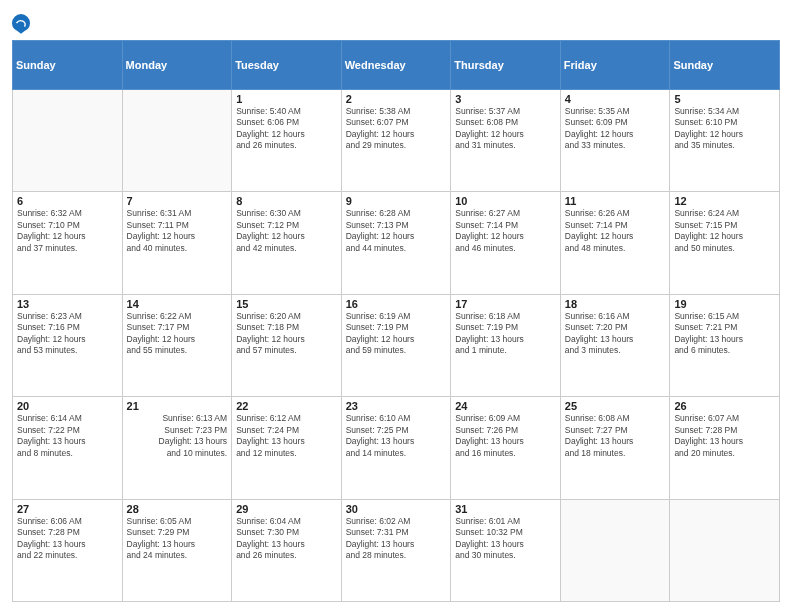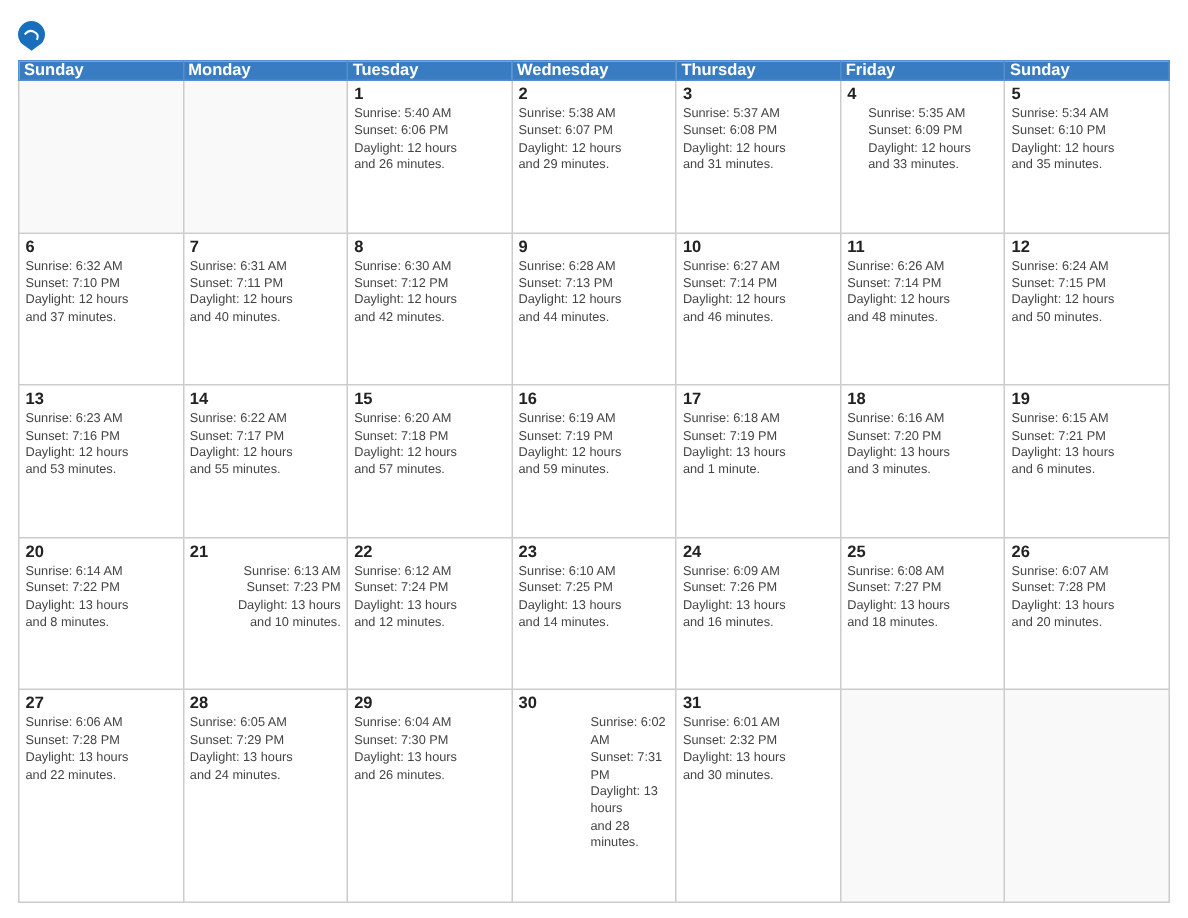--- a/index.html
+++ b/index.html
@@ -60,21 +60,21 @@
       border: 1px solid #ccc;
       border-collapse: collapse;
       width: 100%;
       table-layout: fixed;
     }
     .calendar th {
       background: #3a7cc1;
       color: #fff;
       font-size: 11px;
       font-weight: bold;
-      padding: 0 3px;
+      padding: 18px 3px;
       text-align: left;
       border: 1px solid #5590cc;
     }
     .calendar td {
       border: 1px solid #ccc;
       vertical-align: top;
       padding: 3px 4px;
       font-size: 9px;
       color: #333;
       height: 80px;
@@ -155,21 +155,21 @@
           </td>
           <td>
             <span class="day-num">3</span>
             <div class="day-info" style="white-space: pre-line;">Sunrise: 5:37 AM
 Sunset: 6:08 PM
 Daylight: 12 hours
 and 31 minutes.</div>
           </td>
           <td>
             <span class="day-num">4</span>
-            <div class="day-info" style="white-space: pre-line; margin-left: 14px;">Sunrise: 5:35 AM
+            <div class="day-info" style="white-space: pre-line;">Sunrise: 5:35 AM
 Sunset: 6:09 PM
 Daylight: 12 hours
 and 33 minutes.</div>
           </td>
           <td>
             <span class="day-num">5</span>
             <div class="day-info" style="white-space: pre-line;">Sunrise: 5:34 AM
 Sunset: 6:10 PM
 Daylight: 12 hours
 and 35 minutes.</div>
@@ -345,29 +345,29 @@
           </td>
           <td>
             <span class="day-num">29</span>
             <div class="day-info" style="white-space: pre-line;">Sunrise: 6:04 AM
 Sunset: 7:30 PM
 Daylight: 13 hours
 and 26 minutes.</div>
           </td>
           <td>
             <span class="day-num">30</span>
-            <div class="day-info" style="white-space: pre-line; margin-left: 48px;">Sunrise: 6:02 AM
+            <div class="day-info" style="white-space: pre-line;">Sunrise: 6:02 AM
 Sunset: 7:31 PM
 Daylight: 13 hours
 and 28 minutes.</div>
           </td>
           <td>
             <span class="day-num">31</span>
             <div class="day-info" style="white-space: pre-line;">Sunrise: 6:01 AM
-Sunset: 2:32 PM
+Sunset: 10:32 PM
 Daylight: 13 hours
 and 30 minutes.</div>
           </td>
           <td class="empty-cell"></td>
           <td class="empty-cell"></td>
         </tr>
       </tbody>
   </table>
 </div>
 

